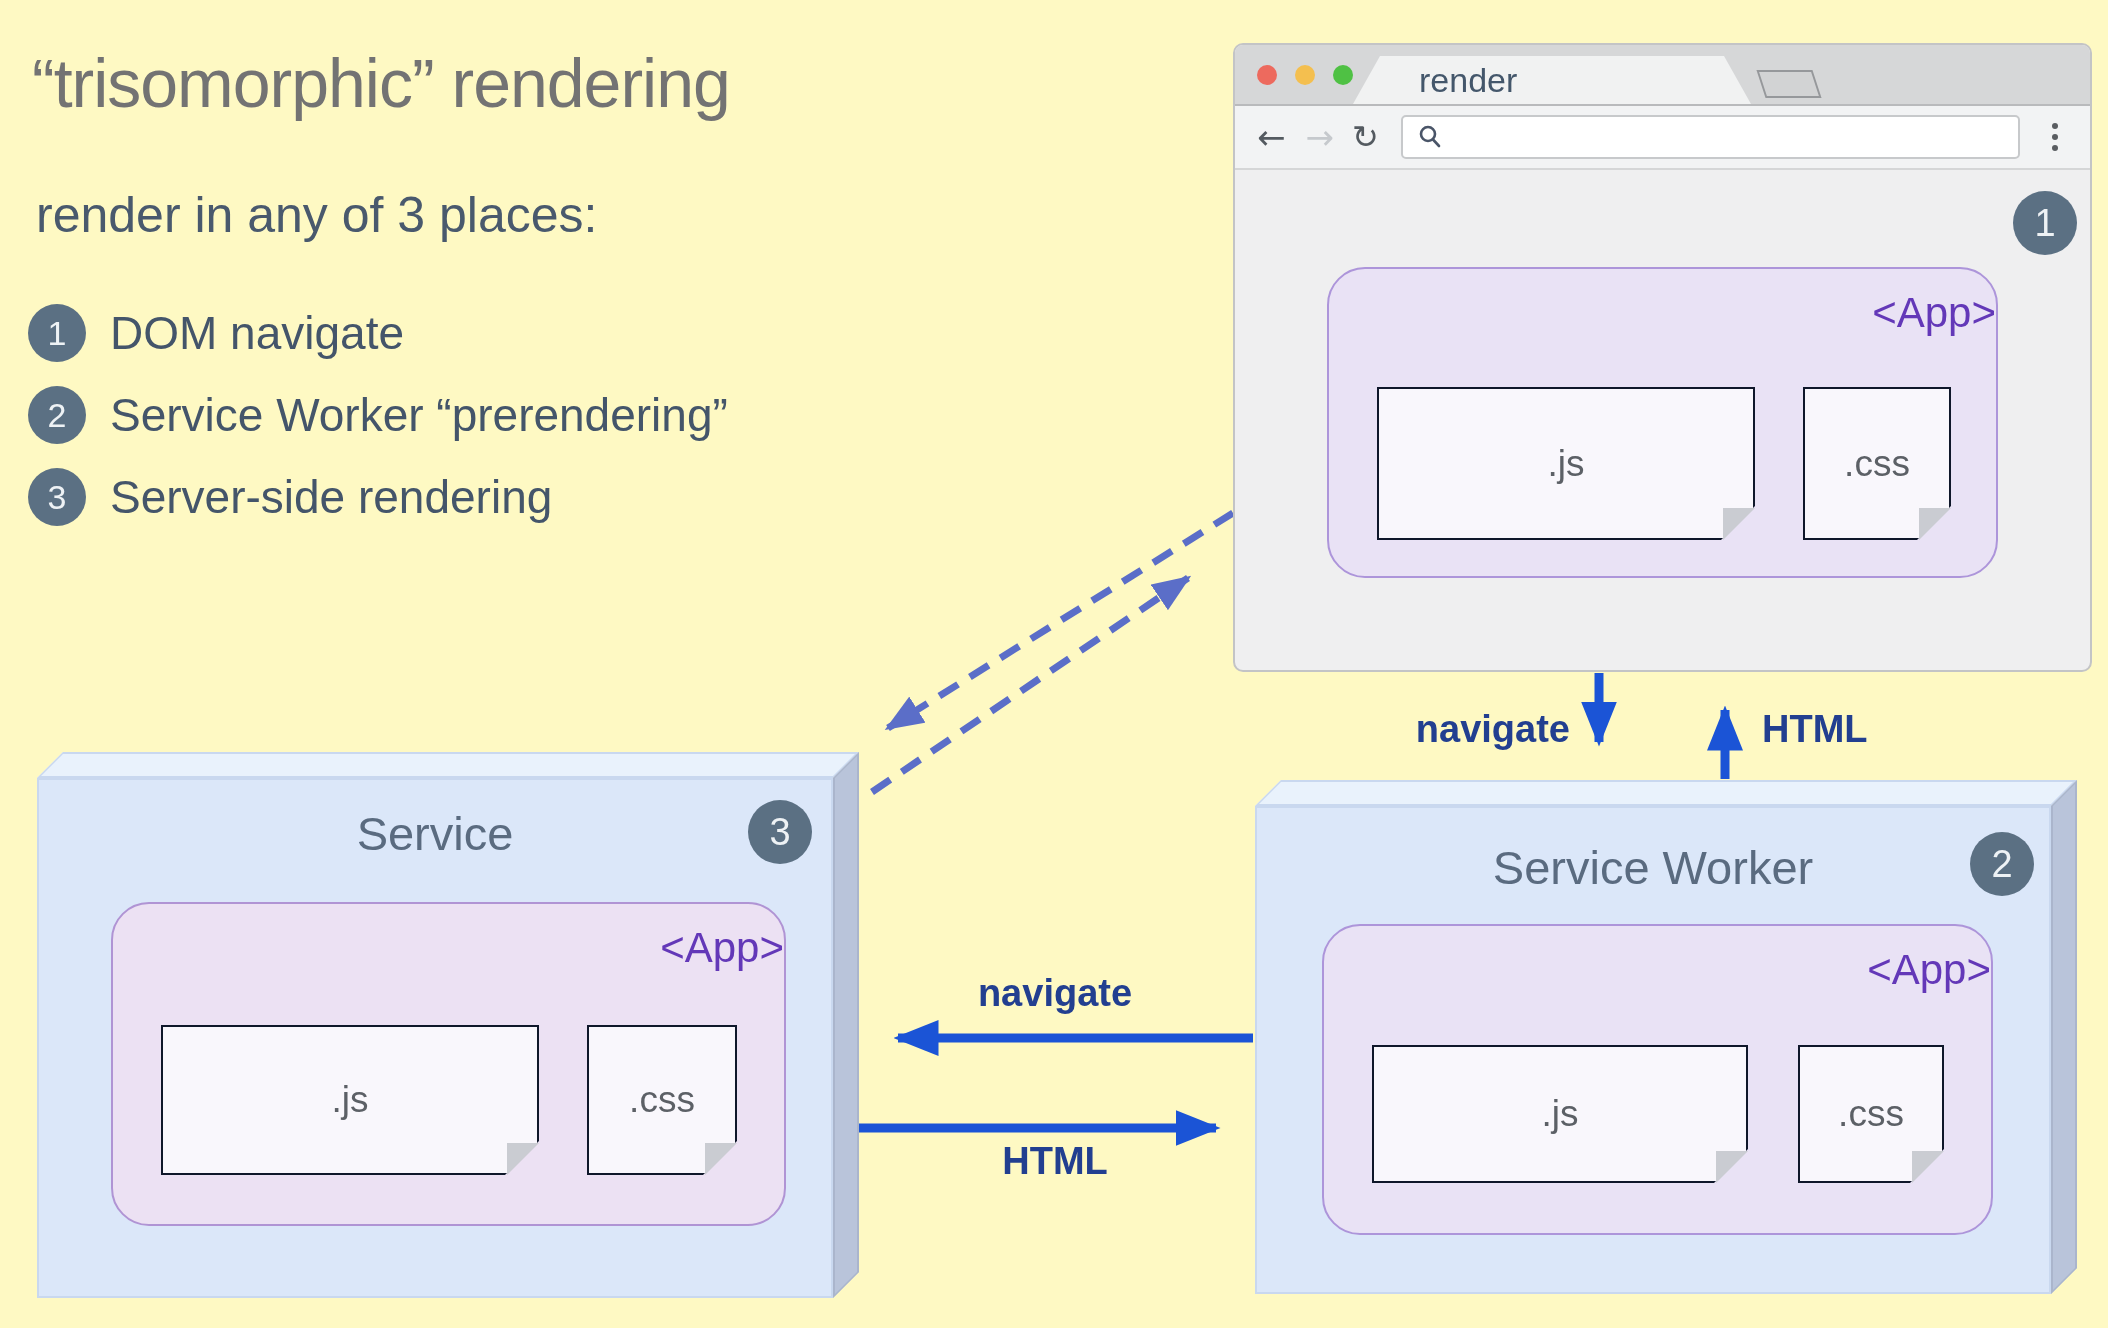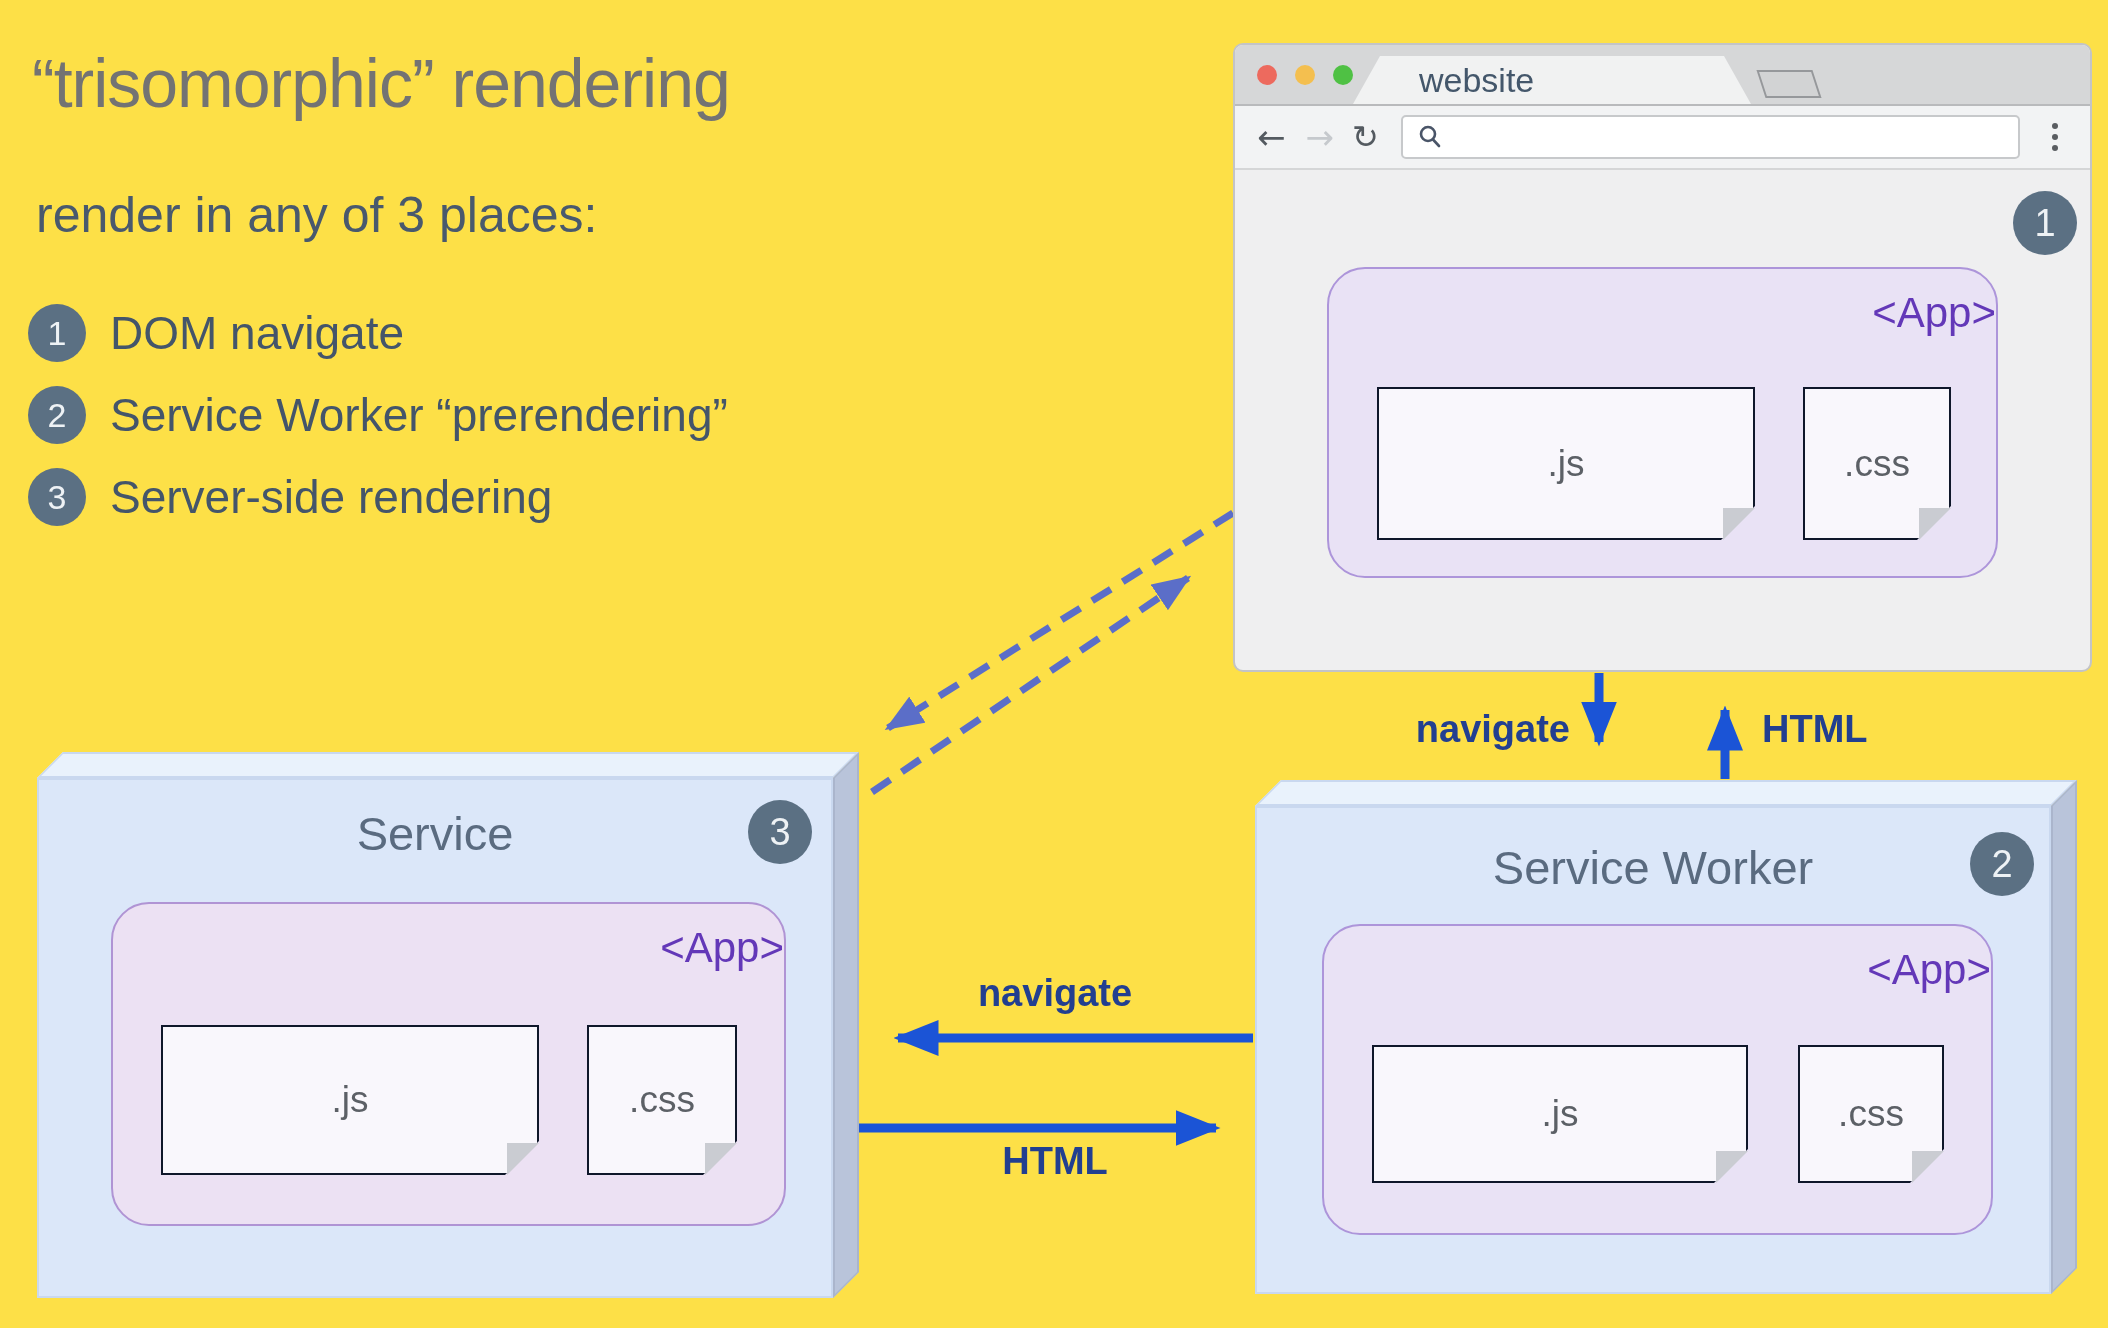--- a/index.html
+++ b/index.html
@@ -1,17 +1,17 @@
 <!DOCTYPE html>
 <html><head>
 <meta charset="utf-8">
 <style>
   html,body { margin:0; padding:0; background:#ffffff; }
   .canvas {
-    position:relative; width:2108px; height:1328px; background:#fde047;
+    position:relative; width:2108px; height:1328px; background:#fef9c3;
     font-family:"Liberation Sans","DejaVu Sans",sans-serif; overflow:hidden;
   }
   
   .page-title { position:absolute; left:32px; top:44px; font-size:68px; color:#737373; letter-spacing:-1px; }
   .page-subtitle { position:absolute; left:36px; top:186px; font-size:50px; color:#49596d;text-align:center; }
   .legend { position:absolute; left:28px; top:292px; }
   .legend-item { display:flex; align-items:center; height:82px; }
   .num-badge {
     width:58px; height:58px; border-radius:50%; background:#5b7083; color:#eef2f5;
     display:flex; align-items:center; justify-content:center; font-size:34px; flex:0 0 auto;
@@ -135,21 +135,21 @@
   </div>
 
   <div class="browser">
     <div class="tabstrip">
       <div class="lights">
         <span class="light red"></span>
         <span class="light yellow"></span>
         <span class="light green"></span>
       </div>
       <div class="tab">
-        <span class="tab-title">website</span>
+        <span class="tab-title">render</span>
       </div>
       <div class="newtab-btn"></div>
     </div>
     <div class="toolbar">
       <span class="nav-icon back-icon">←</span>
       <span class="nav-icon fwd-icon">→</span>
       <span class="nav-icon reload-icon">↻</span>
       <div class="urlbar">
         <svg width="30" height="30" viewBox="0 0 30 30" style="margin-left:12px;">
           <circle cx="13" cy="12" r="7" fill="none" stroke="#4a5568" stroke-width="2.6"></circle>

